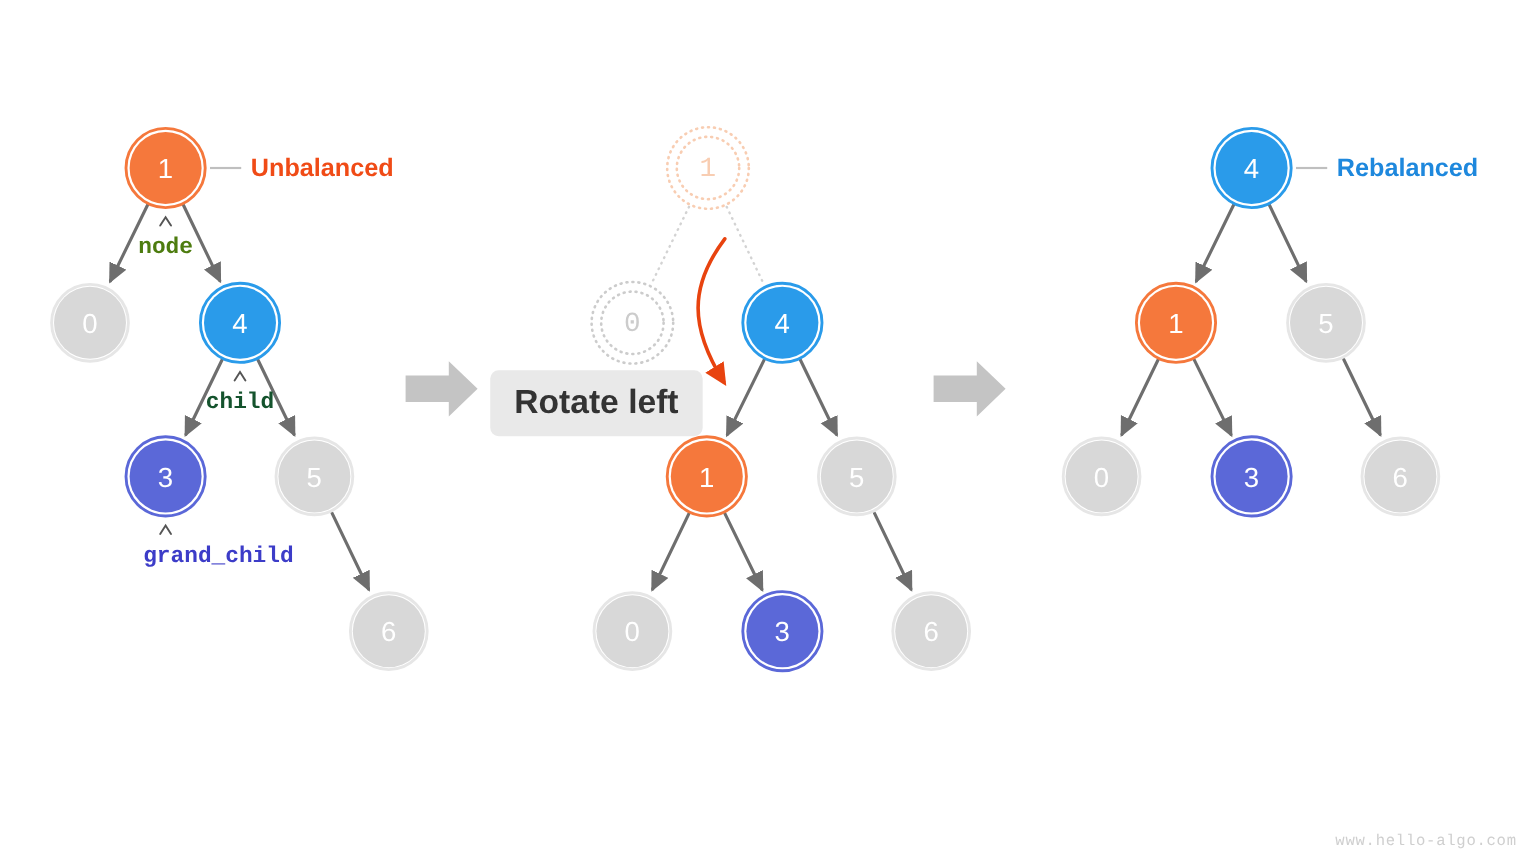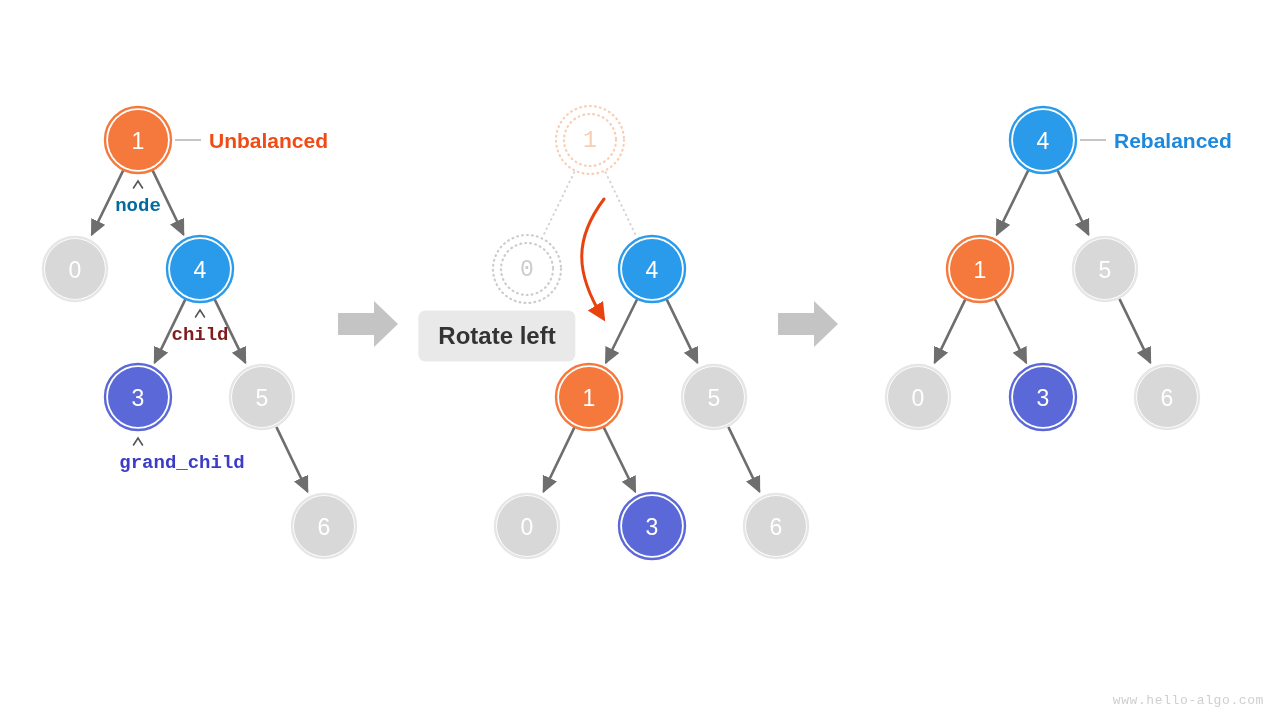--- a/index.html
+++ b/index.html
@@ -37,22 +37,22 @@
 
   .ann {
     position: absolute;
     font-family: "Liberation Mono", monospace;
     font-weight: bold;
     font-size: 19px;
     white-space: nowrap;
     transform: translate(-50%, 0);
     user-select: none;
   }
-  .ann.node   { color: #0369a1; }
-  .ann.child  { color: #7f1d1d; }
+  .ann.node   { color: #4d7c0f; }
+  .ann.child  { color: #14532d; }
   .ann.gchild { color: #3c3cc8; margin-left: 44px; }
 
   .callout {
     position: absolute;
     font-family: "Liberation Sans", sans-serif;
     font-weight: bold;
     font-size: 21px;
     white-space: nowrap;
     transform: translate(0, -50%);
     user-select: none;
@@ -60,21 +60,21 @@
   .callout.unbalanced { color: #f04b16; }
   .callout.rebalanced { color: #1e88dd; }
 
   .op-badge {
     position: absolute;
     transform: translate(-50%, -50%);
     background: #e9e9e9;
     color: #333333;
     font-family: "Liberation Sans", sans-serif;
     font-weight: bold;
-    font-size: 24px;
+    font-size: 28px;
     padding: 11px 20px 12px 20px;
     border-radius: 7px;
     white-space: nowrap;
     user-select: none;
   }
 
   .watermark {
     position: absolute;
     right: 16px;
     bottom: 12px;

